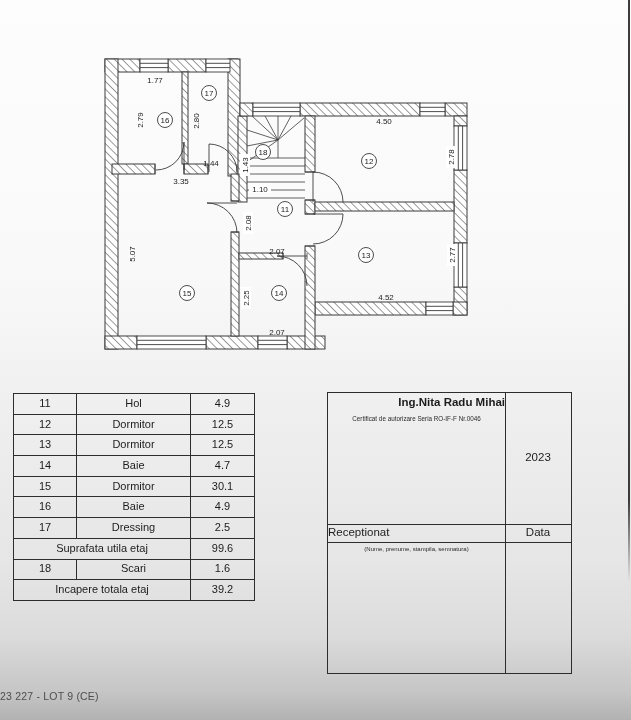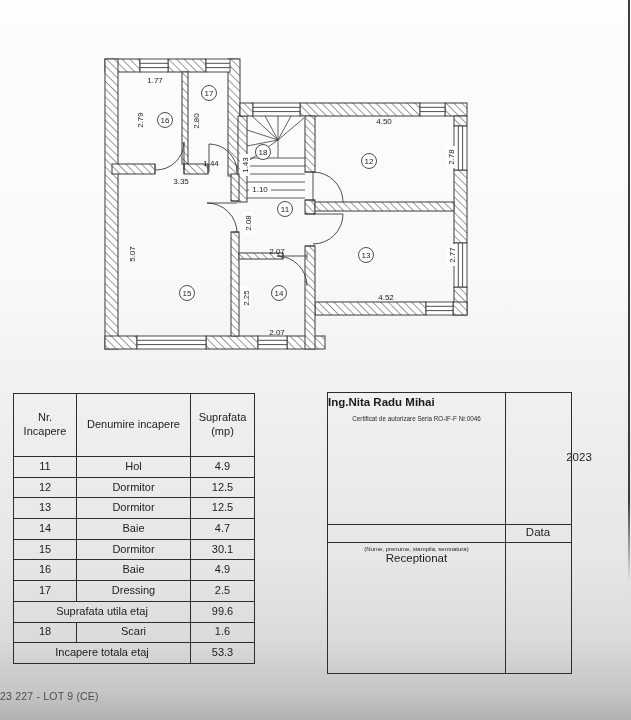--- a/index.html
+++ b/index.html
@@ -15,24 +15,24 @@
   #room-table{position:absolute;left:13px;top:393px;border-collapse:collapse;table-layout:fixed;width:241px;
     font-size:11px;color:#1c1c1c;}
   #room-table td{border:1.4px solid #2d2d2d;text-align:center;vertical-align:middle;padding:0;
     height:19.7px;background:transparent;white-space:pre-line;line-height:1.25;}
   #room-table tr.hdr td{height:62px;font-size:11px;}
   
   #stamp{position:absolute;left:327px;top:392px;width:243px;height:280px;border:1.5px solid #2d2d2d;
     color:#1c1c1c;}
   #stamp .vdiv{position:absolute;left:177px;top:0;bottom:0;width:0;border-left:1.4px solid #2d2d2d;}
   #stamp .hline{position:absolute;left:0;right:0;height:0;border-top:1.4px solid #2d2d2d;}
-  #stamp .t-title{position:absolute;left:0;width:177px;top:3px;text-align:left;font-weight:bold;font-size:11.5px;}
+  #stamp .t-title{position:absolute;left:0;width:177px;top:3px;text-align:right;font-weight:bold;font-size:11.5px;}
   #stamp .t-cert{position:absolute;left:0;width:177px;top:22px;text-align:center;font-size:6.3px;color:#2a2a2a;}
-  #stamp .t-year{position:absolute;left:177px;width:66px;top:58px;text-align:center;font-size:11.5px;margin-left:41px;}
-  #stamp .t-recep{position:absolute;left:0;width:177px;top:133px;text-align:center;font-size:11.5px;margin-top:26px;}
+  #stamp .t-year{position:absolute;left:177px;width:66px;top:58px;text-align:center;font-size:11.5px;}
+  #stamp .t-recep{position:absolute;left:0;width:177px;top:133px;font-size:11.5px;}
   #stamp .t-data{position:absolute;left:177px;width:66px;top:133px;text-align:center;font-size:11.5px;}
   #stamp .t-note{position:absolute;left:0;width:177px;top:153px;text-align:center;font-size:6px;color:#2a2a2a;}
   
   #footer-label{position:absolute;left:-6px;top:690px;font-size:10.5px;color:#4e4e4e;letter-spacing:.2px;}
 </style>
 </head>
 <body>
 
 <svg id="plan" width="631" height="385" viewBox="0 0 631 385">
   <defs>
@@ -226,27 +226,20 @@
 
 <div class="edge-line"></div>
 
 <table id="room-table">
   <colgroup>
       <col style="width:63px">
       <col style="width:114px">
       <col style="width:64px">
     </colgroup>
   <tbody id="room-table-body">
-      <tr class="hdr">
-        <td>Nr.
-Incapere</td>
-        <td>Denumire incapere</td>
-        <td>Suprafata
-(mp)</td>
-      </tr>
       <tr>
         <td>11</td>
         <td>Hol</td>
         <td>4.9</td>
       </tr>
       <tr>
         <td>12</td>
         <td>Dormitor</td>
         <td>12.5</td>
       </tr>
@@ -279,21 +272,21 @@
         <td colspan="2">Suprafata utila etaj</td>
         <td>99.6</td>
       </tr>
       <tr>
         <td>18</td>
         <td>Scari</td>
         <td>1.6</td>
       </tr>
       <tr>
         <td colspan="2">Incapere totala etaj</td>
-        <td>53.3</td>
+        <td>39.2</td>
       </tr>
     </tbody>
 </table>
 
 <div id="stamp">
   <div class="vdiv"></div>
   <div class="hline" style="top:131px"></div>
   <div class="hline" style="top:149px"></div>
   <div class="t-title">Ing.Nita Radu Mihai</div>
   <div class="t-cert">Certificat de autorizare Seria RO-IF-F Nr.0046</div>

